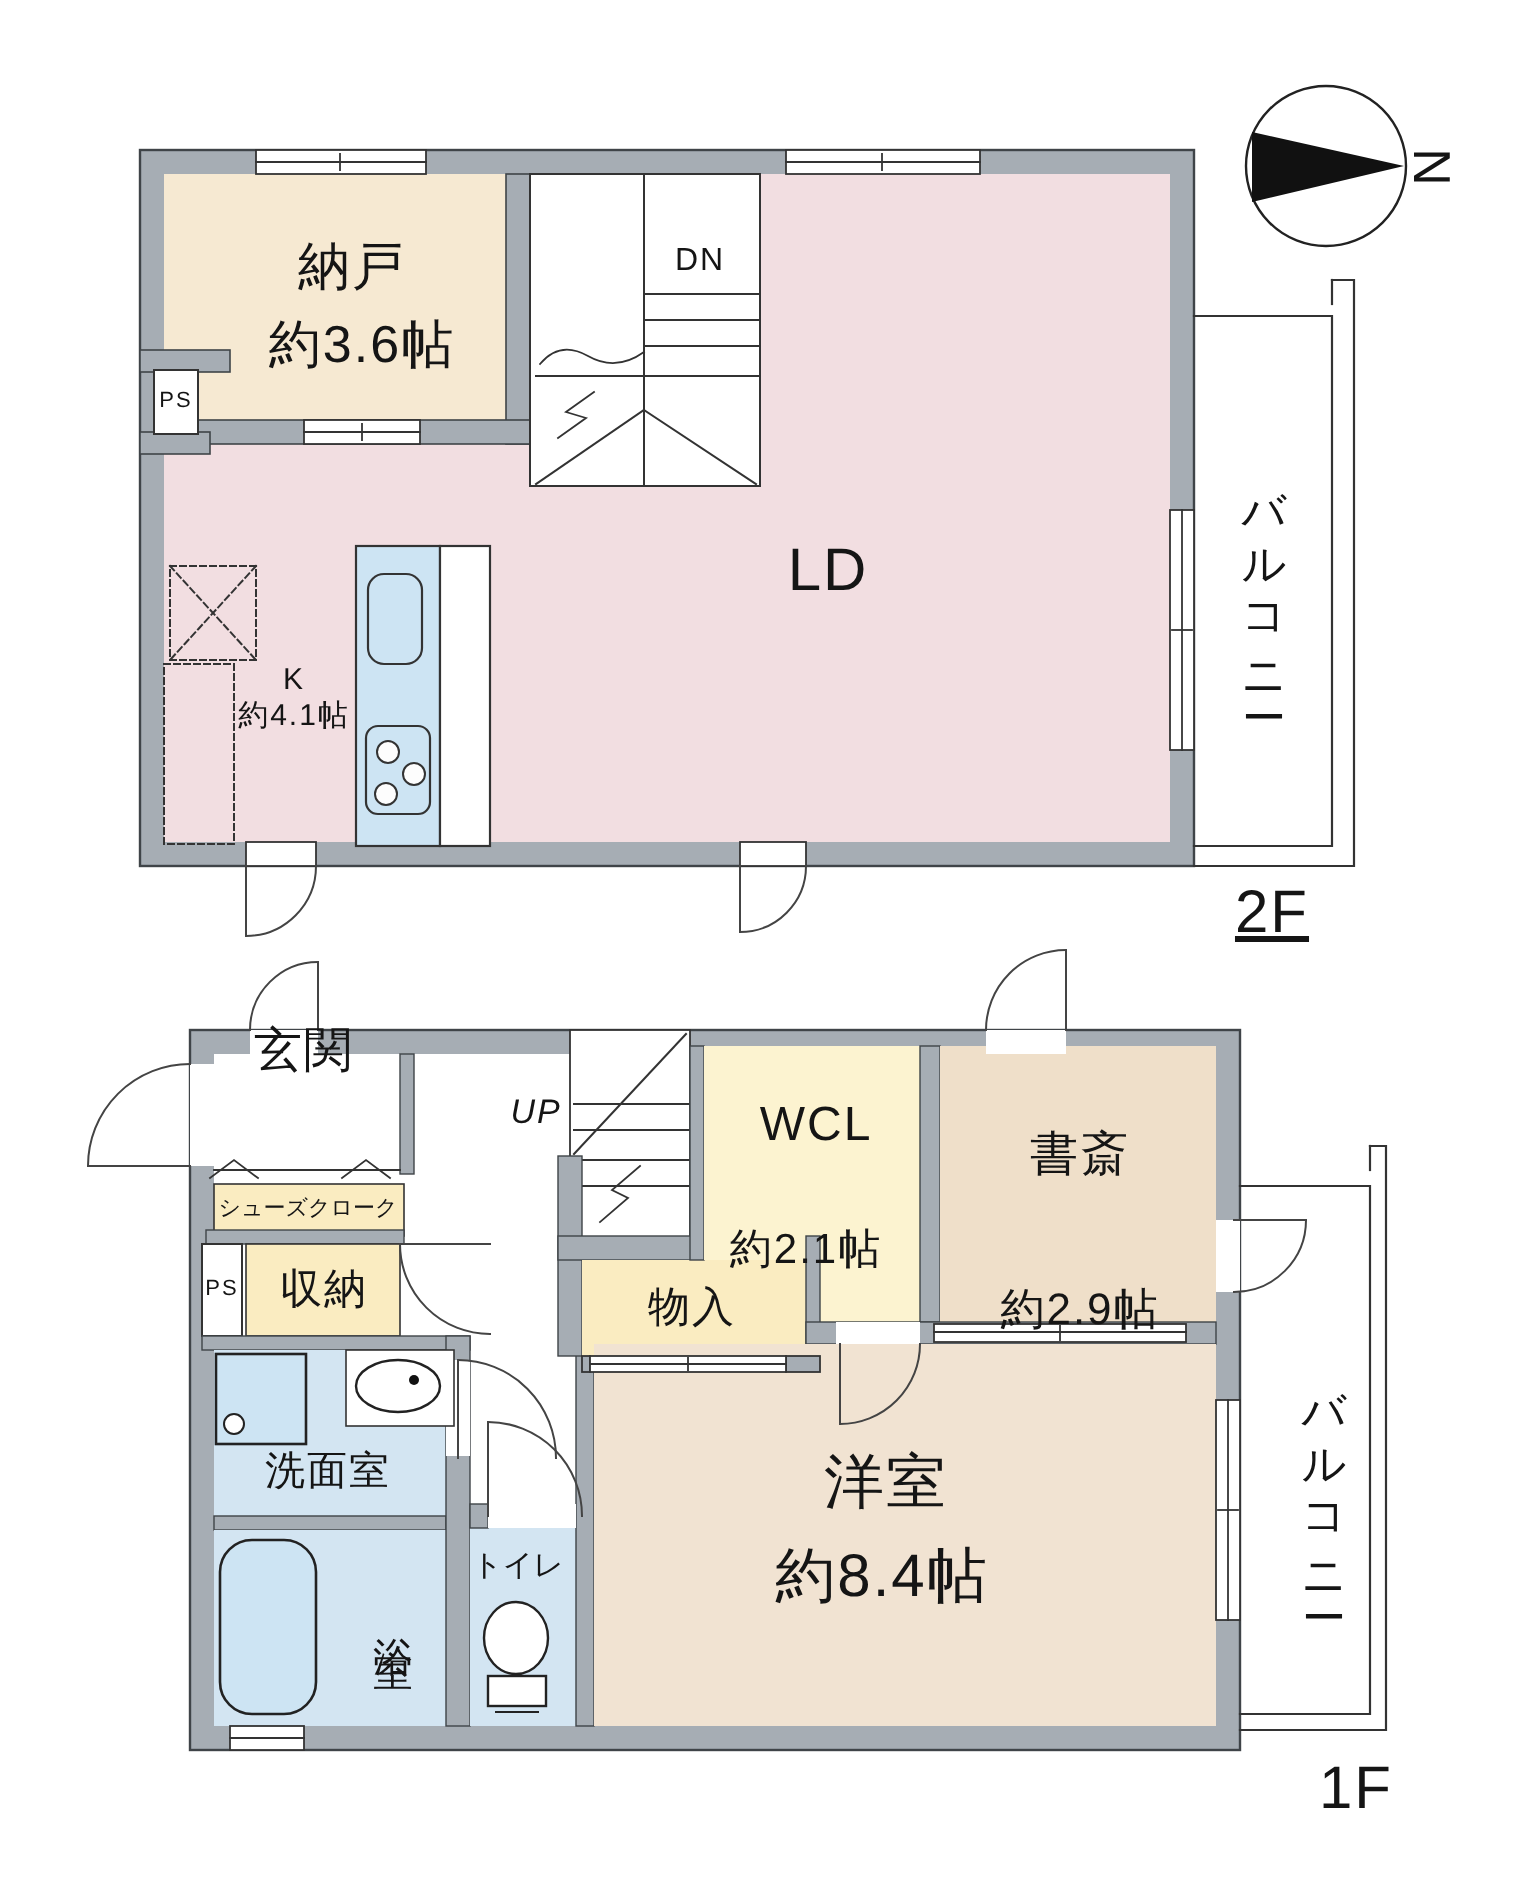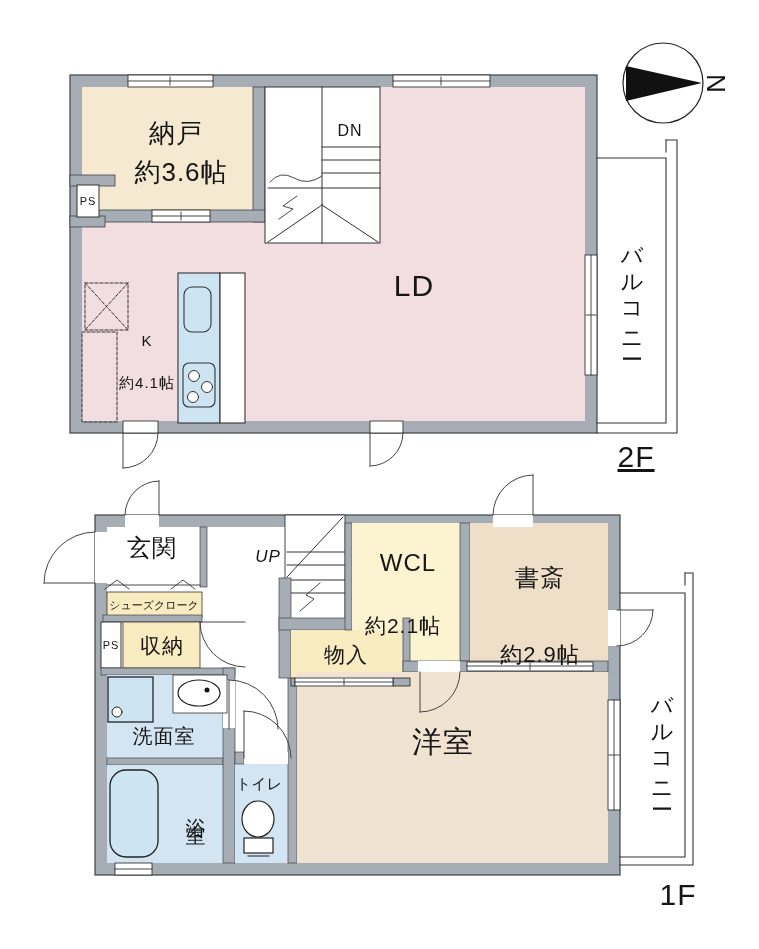--- a/index.html
+++ b/index.html
@@ -238,35 +238,36 @@
     <circle cx="663" cy="83" r="40" fill="#ffffff" stroke="#222" stroke-width="1.2"></circle>
     <path d="M626,66 L626,101 L702,83 Z" fill="#111"></path>
   </g>
 </svg>
 
 <div class="lbl fs26" style="left:176px;top:133px;">納戸</div>
 <div class="lbl fs26" style="left:181px;top:172px;">約3.6帖</div>
 <div class="lbl fs11" style="left:88px;top:201px;">PS</div>
 <div class="lbl fs16" style="left:350px;top:131px;">DN</div>
 <div class="lbl fs15" style="left:147px;top:340px;">K</div>
-<div class="lbl fs15" style="left:147px;top:358px;margin-top:24px;">約4.1帖</div>
+<div class="lbl fs15" style="left:147px;top:358px;">約4.1帖</div>
 <div class="lbl fs30" style="left:414px;top:286px;text-align:center;">LD</div>
 <div class="lbl vtext fs22" style="left:632px;top:291px;">バルコニー</div>
 <div class="lbl fs30" style="left:636px;top:457px;text-decoration:underline;">2F</div>
 
-<div class="lbl fs24" style="left:152px;top:548px;">玄関</div>
+<div class="lbl fs24" style="left:152px;top:526px;">玄関</div>
 <div class="lbl fs11" style="left:154px;top:605px;letter-spacing:0;">シューズクローク</div>
 <div class="lbl fs11" style="left:111px;top:645px;">PS</div>
 <div class="lbl fs21" style="left:162px;top:645px;">収納</div>
 <div class="lbl fs17" style="left:268px;top:556px;">UP</div>
 <div class="lbl fs21" style="left:346px;top:654px;">物入</div>
 <div class="lbl fs24" style="left:408px;top:563px;">WCL</div>
 <div class="lbl fs21" style="left:403px;top:597px;margin-top:28px;">約2.1帖</div>
 <div class="lbl fs24" style="left:540px;top:578px;">書斎</div>
 <div class="lbl fs22" style="left:540px;top:613px;margin-top:42px;">約2.9帖</div>
 <div class="lbl fs20" style="left:164px;top:736px;">洗面室</div>
 <div class="lbl vtext fs20" style="left:196px;top:808px;letter-spacing:6px;">浴室</div>
 <div class="lbl fs15" style="left:259px;top:783px;letter-spacing:0;">トイレ</div>
 <div class="lbl fs30" style="left:443px;top:742px;">洋室</div>
+<div class="lbl fs30" style="left:441px;top:789px;">約8.4帖</div>
 <div class="lbl vtext fs22" style="left:662px;top:741px;">バルコニー</div>
 <div class="lbl fs30" style="left:678px;top:895px;">1F</div>
 <div class="lbl north-n" style="left:716px;top:84px;">N</div>
 </div>
 
 </body></html>

